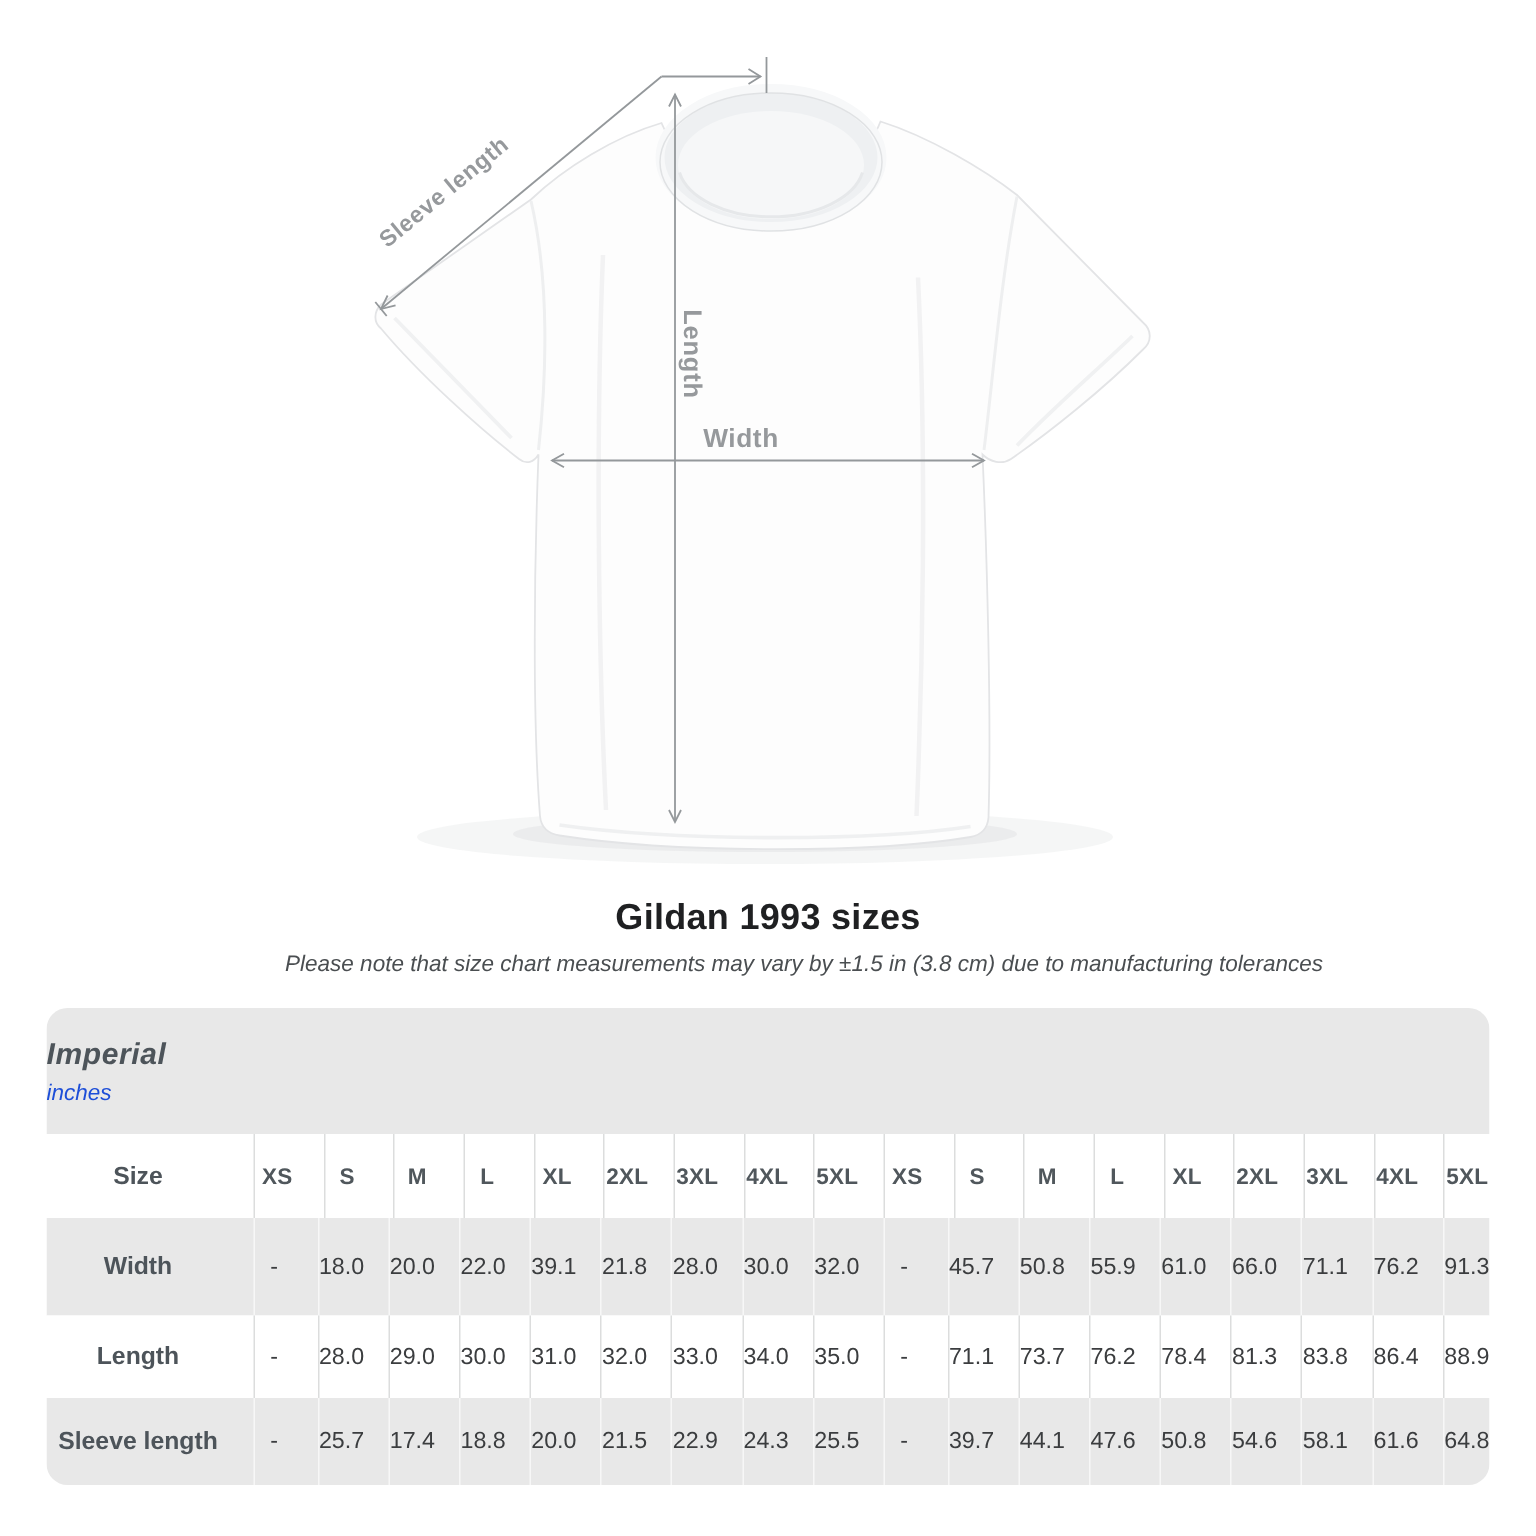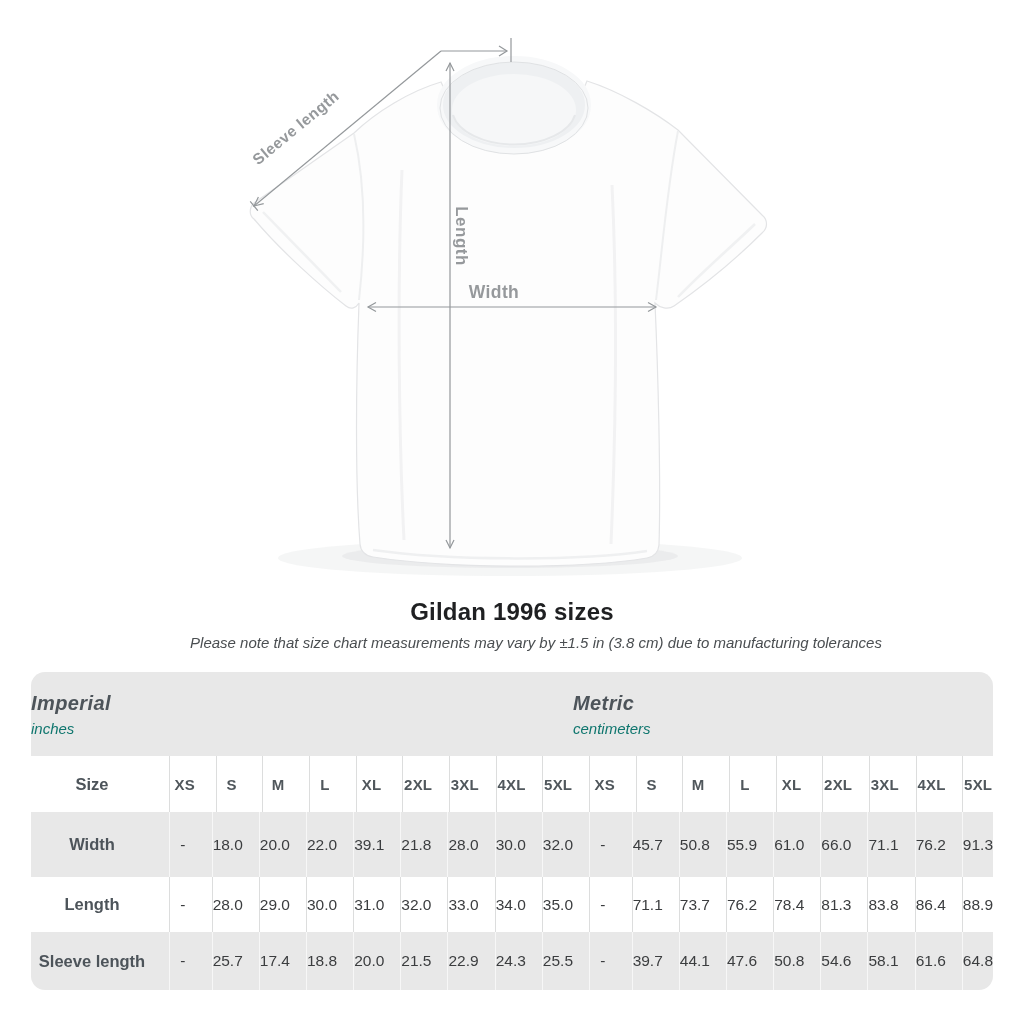--- a/index.html
+++ b/index.html
@@ -20,21 +20,21 @@
     position:absolute;left:31px;top:672px;width:962px;height:318px;
     border-radius:14px;background:#ffffff;overflow:hidden;
   }
   .unit-band{
     display:grid;grid-template-columns:122px repeat(18,1fr);height:84px;background:#e8e8e8;
   }
   .unit-cell{display:flex;flex-direction:column;justify-content:center;gap:5px;}
   .u-left{grid-column:1 / span 10;}
   .u-right{grid-column:11 / span 9;}
   .unit-name{font-size:20px;font-weight:bold;font-style:italic;color:#4d545a;letter-spacing:.4px;}
-  .unit-sub{font-size:15px;font-style:italic;color:#0f766e;}
+  .unit-sub{font-size:15px;font-style:italic;color:#1d4ed8;}
   .trow{display:grid;grid-template-columns:122px repeat(18,1fr);gap:16px;}
   .trow.head{height:56px;background:#ffffff;}
   .trow.stripe{background:#e8e8e8;}
   .trow.plain{background:#ffffff;}
   [data-name="size-table-body"] .trow:nth-child(1){height:65px;}
   [data-name="size-table-body"] .trow:nth-child(2){height:55px;}
   [data-name="size-table-body"] .trow:nth-child(3){height:58px;}
   .cell{display:flex;align-items:center;justify-content:center;font-size:15px;color:#3b3d3f;}
   .trow.head .cell + .cell, .trow.plain .cell + .cell{border-left:1px solid #dcdddd;}
   .trow.stripe .cell + .cell{border-left:1px solid #f7f7f7;}
@@ -111,32 +111,28 @@
     </g>
 
     <g fill="#96999c" font-family="Liberation Sans, sans-serif" font-weight="bold">
       <text x="146" y="113" transform="rotate(-39.5 146 108)" text-anchor="middle" font-size="15.5" letter-spacing="0.5" data-name="sleeve-length-label">Sleeve length</text>
       <text x="306" y="216" transform="rotate(90 306 216)" text-anchor="middle" font-size="17" letter-spacing="0.5" data-name="length-label">Length</text>
       <text x="344" y="278" text-anchor="middle" font-size="17.5" letter-spacing="0.4" data-name="width-label">Width</text>
     </g>
   </svg>
 </div>
 
-<h1 class="page-title" data-name="page-title">Gildan 1996 sizes</h1>
+<h1 class="page-title" data-name="page-title">Gildan 1993 sizes</h1>
 <p class="tolerance-note" data-name="tolerance-note">Please note that size chart measurements may vary by ±1.5 in (3.8 cm) due to manufacturing tolerances</p>
 
 <div class="size-table" data-name="size-table">
   <div class="unit-band" data-name="unit-header-row">
     <div class="unit-cell u-left" data-name="imperial-group-header">
       <div class="unit-name" data-name="imperial-label">Imperial</div>
       <div class="unit-sub" data-name="imperial-unit-label">inches</div>
-    </div>
-    <div class="unit-cell u-right" data-name="metric-group-header">
-      <div class="unit-name" data-name="metric-label">Metric</div>
-      <div class="unit-sub" data-name="metric-unit-label">centimeters</div>
     </div>
   </div>
   <div class="trow head" data-name="size-header-row">
     <div class="cell corner" data-name="size-corner-label">Size</div>
 
   <div class="cell size-cell" data-name="size-col-header">XS</div>
       <div class="cell size-cell" data-name="size-col-header">S</div>
       <div class="cell size-cell" data-name="size-col-header">M</div>
       <div class="cell size-cell" data-name="size-col-header">L</div>
       <div class="cell size-cell" data-name="size-col-header">XL</div>

